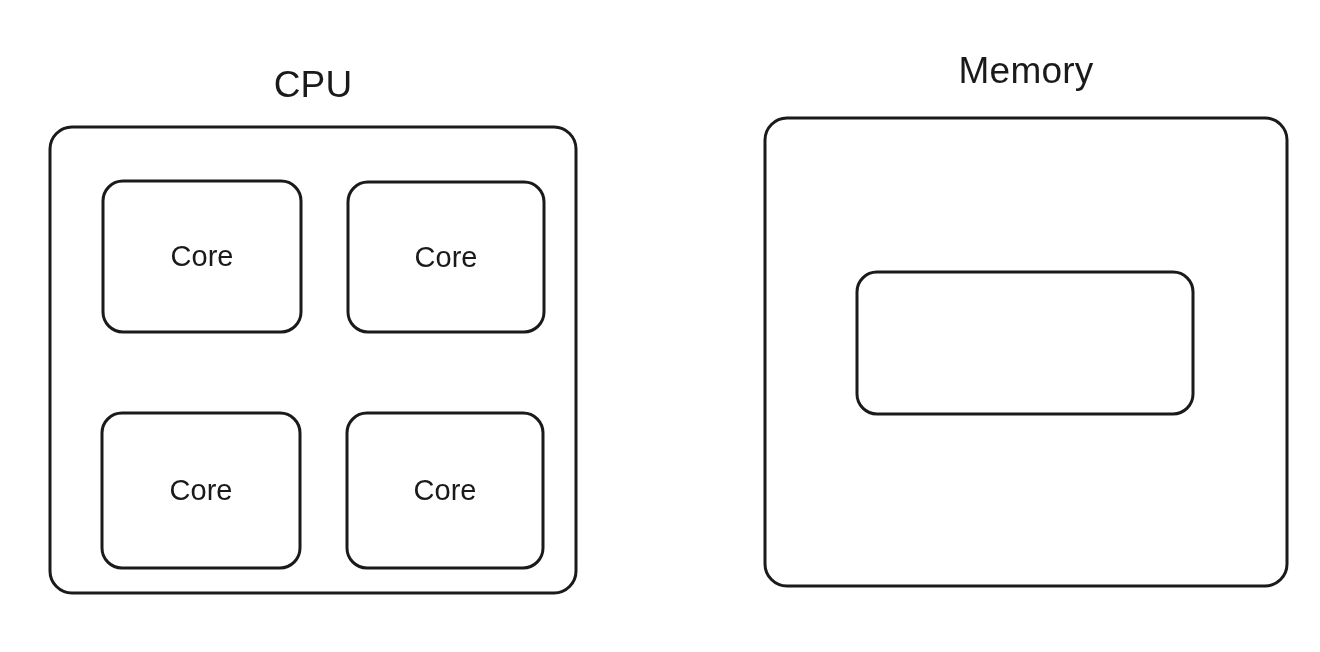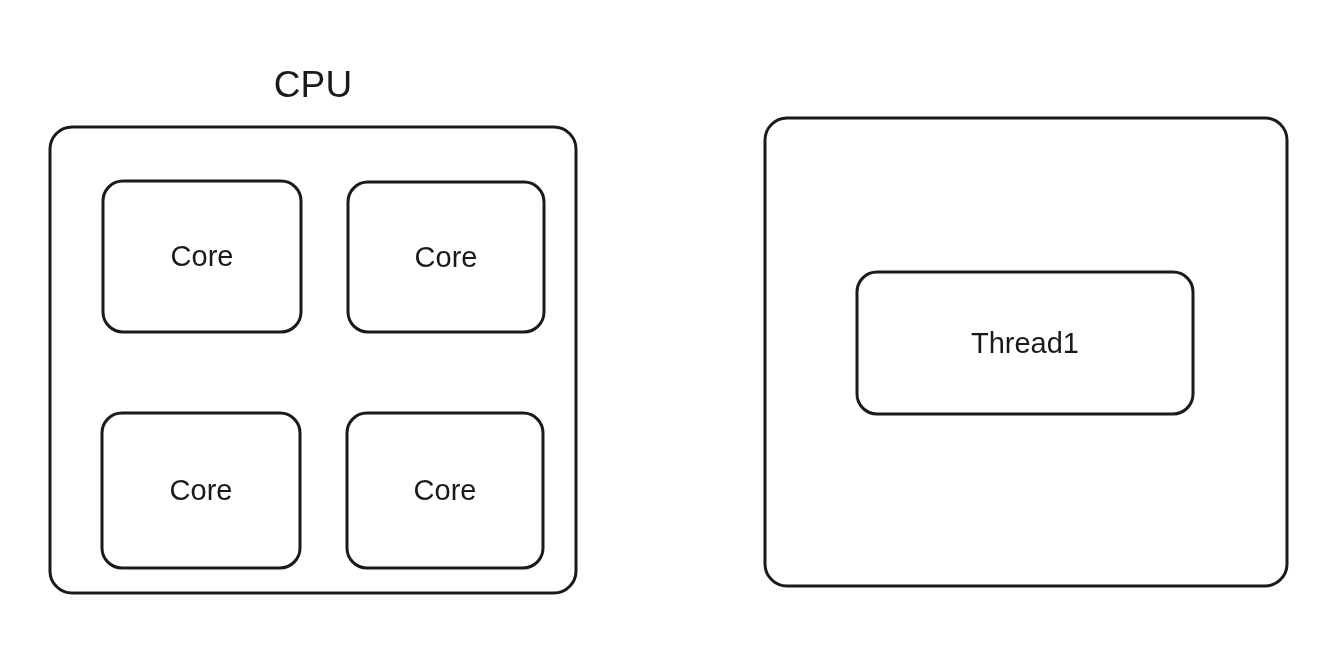--- a/index.html
+++ b/index.html
@@ -94,16 +94,16 @@
   <div id="cpu-title" class="group-title">CPU</div>
 
   <div id="core-label-0" class="box-label">Core</div>
 
   <div id="core-label-1" class="box-label">Core</div>
 
   <div id="core-label-2" class="box-label">Core</div>
 
   <div id="core-label-3" class="box-label">Core</div>
 
+  <div id="memory-title" class="group-title">Memory</div>
 
-  <div id="thread-label-0" class="box-label">Thread1</div>
 
 </div>
 
 </body></html>

